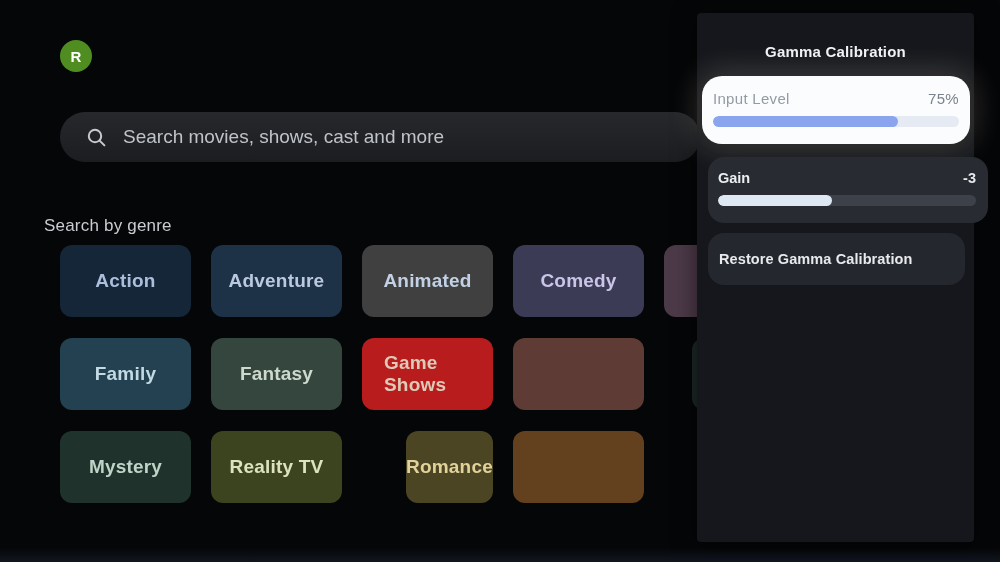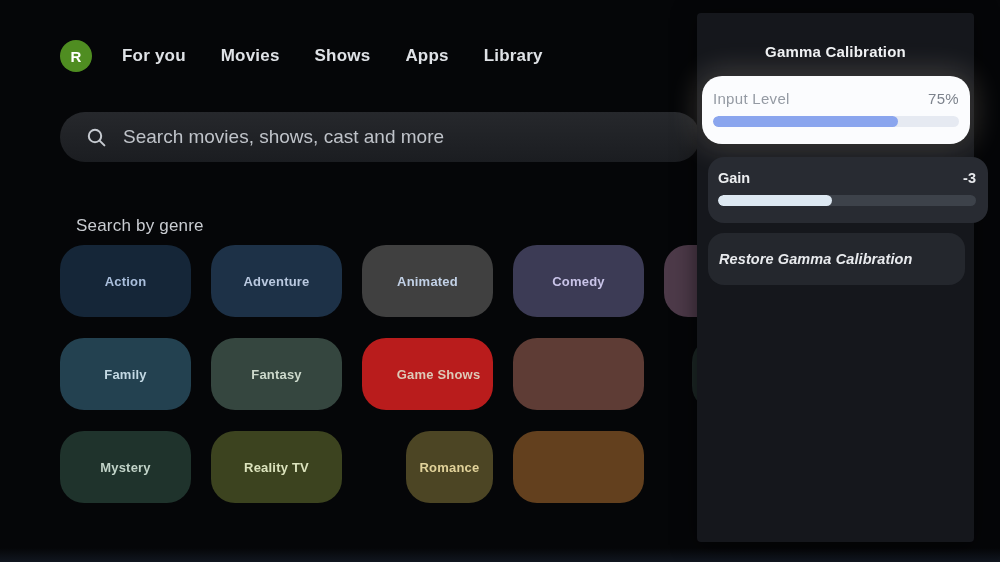--- a/index.html
+++ b/index.html
@@ -28,30 +28,30 @@
     display:flex;align-items:center;padding:0 0 0 26px;box-sizing:border-box;
   }
   .searchbar svg{flex:0 0 auto;}
   .searchbar input{
     background:transparent;border:none;outline:none;margin-left:14px;width:520px;
     font-family:"Liberation Sans",sans-serif;font-size:19px;color:#e6e8ea;
   }
   .searchbar input::placeholder{color:#bfc3c9;opacity:1;}
   
   .genre-heading{
-    position:absolute;left:76px;top:216px;font-size:17px;color:#c9ccd1;letter-spacing:.2px;
+    position:absolute;left:44px;top:216px;font-size:17px;color:#c9ccd1;letter-spacing:.2px;
   }
   .genre-grid{
     position:absolute;left:60px;top:245px;
     display:grid;grid-template-columns:repeat(5,131px);grid-auto-rows:72px;
     column-gap:20px;row-gap:21px;
   }
   .genre-tile{
-    border-radius:24px;display:flex;align-items:center;justify-content:center;
-    font-size:13px;font-weight:700;letter-spacing:.2px;cursor:pointer;
+    border-radius:12px;display:flex;align-items:center;justify-content:center;
+    font-size:19px;font-weight:700;letter-spacing:.2px;cursor:pointer;
   }
   
   .panel{
     position:absolute;left:697px;top:13px;width:277px;height:529px;border-radius:4px;
     background:#15171c;z-index:10;box-shadow:0 4px 24px rgba(0,0,0,.55);
   }
   .panel-title{
     position:absolute;left:0;top:30px;width:100%;text-align:center;
     font-size:15px;font-weight:700;color:#f0f2f4;letter-spacing:.2px;
   }
@@ -65,47 +65,40 @@
   .card-focused .lbl{color:#949aa3;font-size:15px;letter-spacing:.3px;}
   .card-focused .val{color:#7c828c;font-size:15px;letter-spacing:.3px;}
   .card-gain{
     left:11px;top:144px;width:280px;height:66px;
     background:#282b32;padding:13px 12px 0 10px;
   }
   .card-gain .lbl{color:#eceef0;font-size:14.5px;font-weight:700;}
   .card-gain .val{color:#e7e9ec;font-size:14.5px;font-weight:700;}
   .card-restore{
     left:11px;top:220px;width:257px;height:52px;
-    background:#24272d;display:flex;align-items:center;padding-left:11px;font-style:italic;
+    background:#24272d;display:flex;align-items:center;padding-left:11px;
   }
   .card-restore .lbl{color:#e8eaed;font-size:14.5px;font-weight:700;letter-spacing:.1px;}
   .slider-row{display:flex;justify-content:space-between;align-items:center;}
   .track{margin-top:9px;height:11px;border-radius:6px;overflow:hidden;}
   .fill{height:100%;border-radius:6px;}
   
   .bottom-glow{
     position:absolute;left:0;bottom:0;width:100%;height:14px;z-index:20;pointer-events:none;
     background:linear-gradient(180deg, rgba(22,30,44,0) 0%, rgba(28,38,55,.5) 100%);
   }
 </style>
 </head>
 <body>
 
 <div class="screen">
 
   <div class="avatar" style="background: rgb(79, 141, 33);">
     <span>R</span>
   </div>
-  <div class="nav" id="nav-tabs">
-      <span class="tab">For you</span>
-      <span class="tab">Movies</span>
-      <span class="tab">Shows</span>
-      <span class="tab">Apps</span>
-      <span class="tab">Library</span>
-    </div>
 
   <div class="searchbar">
     <svg width="21" height="21" viewBox="0 0 21 21">
       <circle cx="9" cy="9" r="6.2" fill="none" stroke="#c6cad0" stroke-width="2"></circle>
       <line x1="13.6" y1="13.6" x2="18.4" y2="18.4" stroke="#c6cad0" stroke-width="2" stroke-linecap="round"></line>
     </svg>
     <input type="text" placeholder="Search movies, shows, cast and more" style="">
   </div>
 
   <div class="genre-heading">Search by genre</div>

